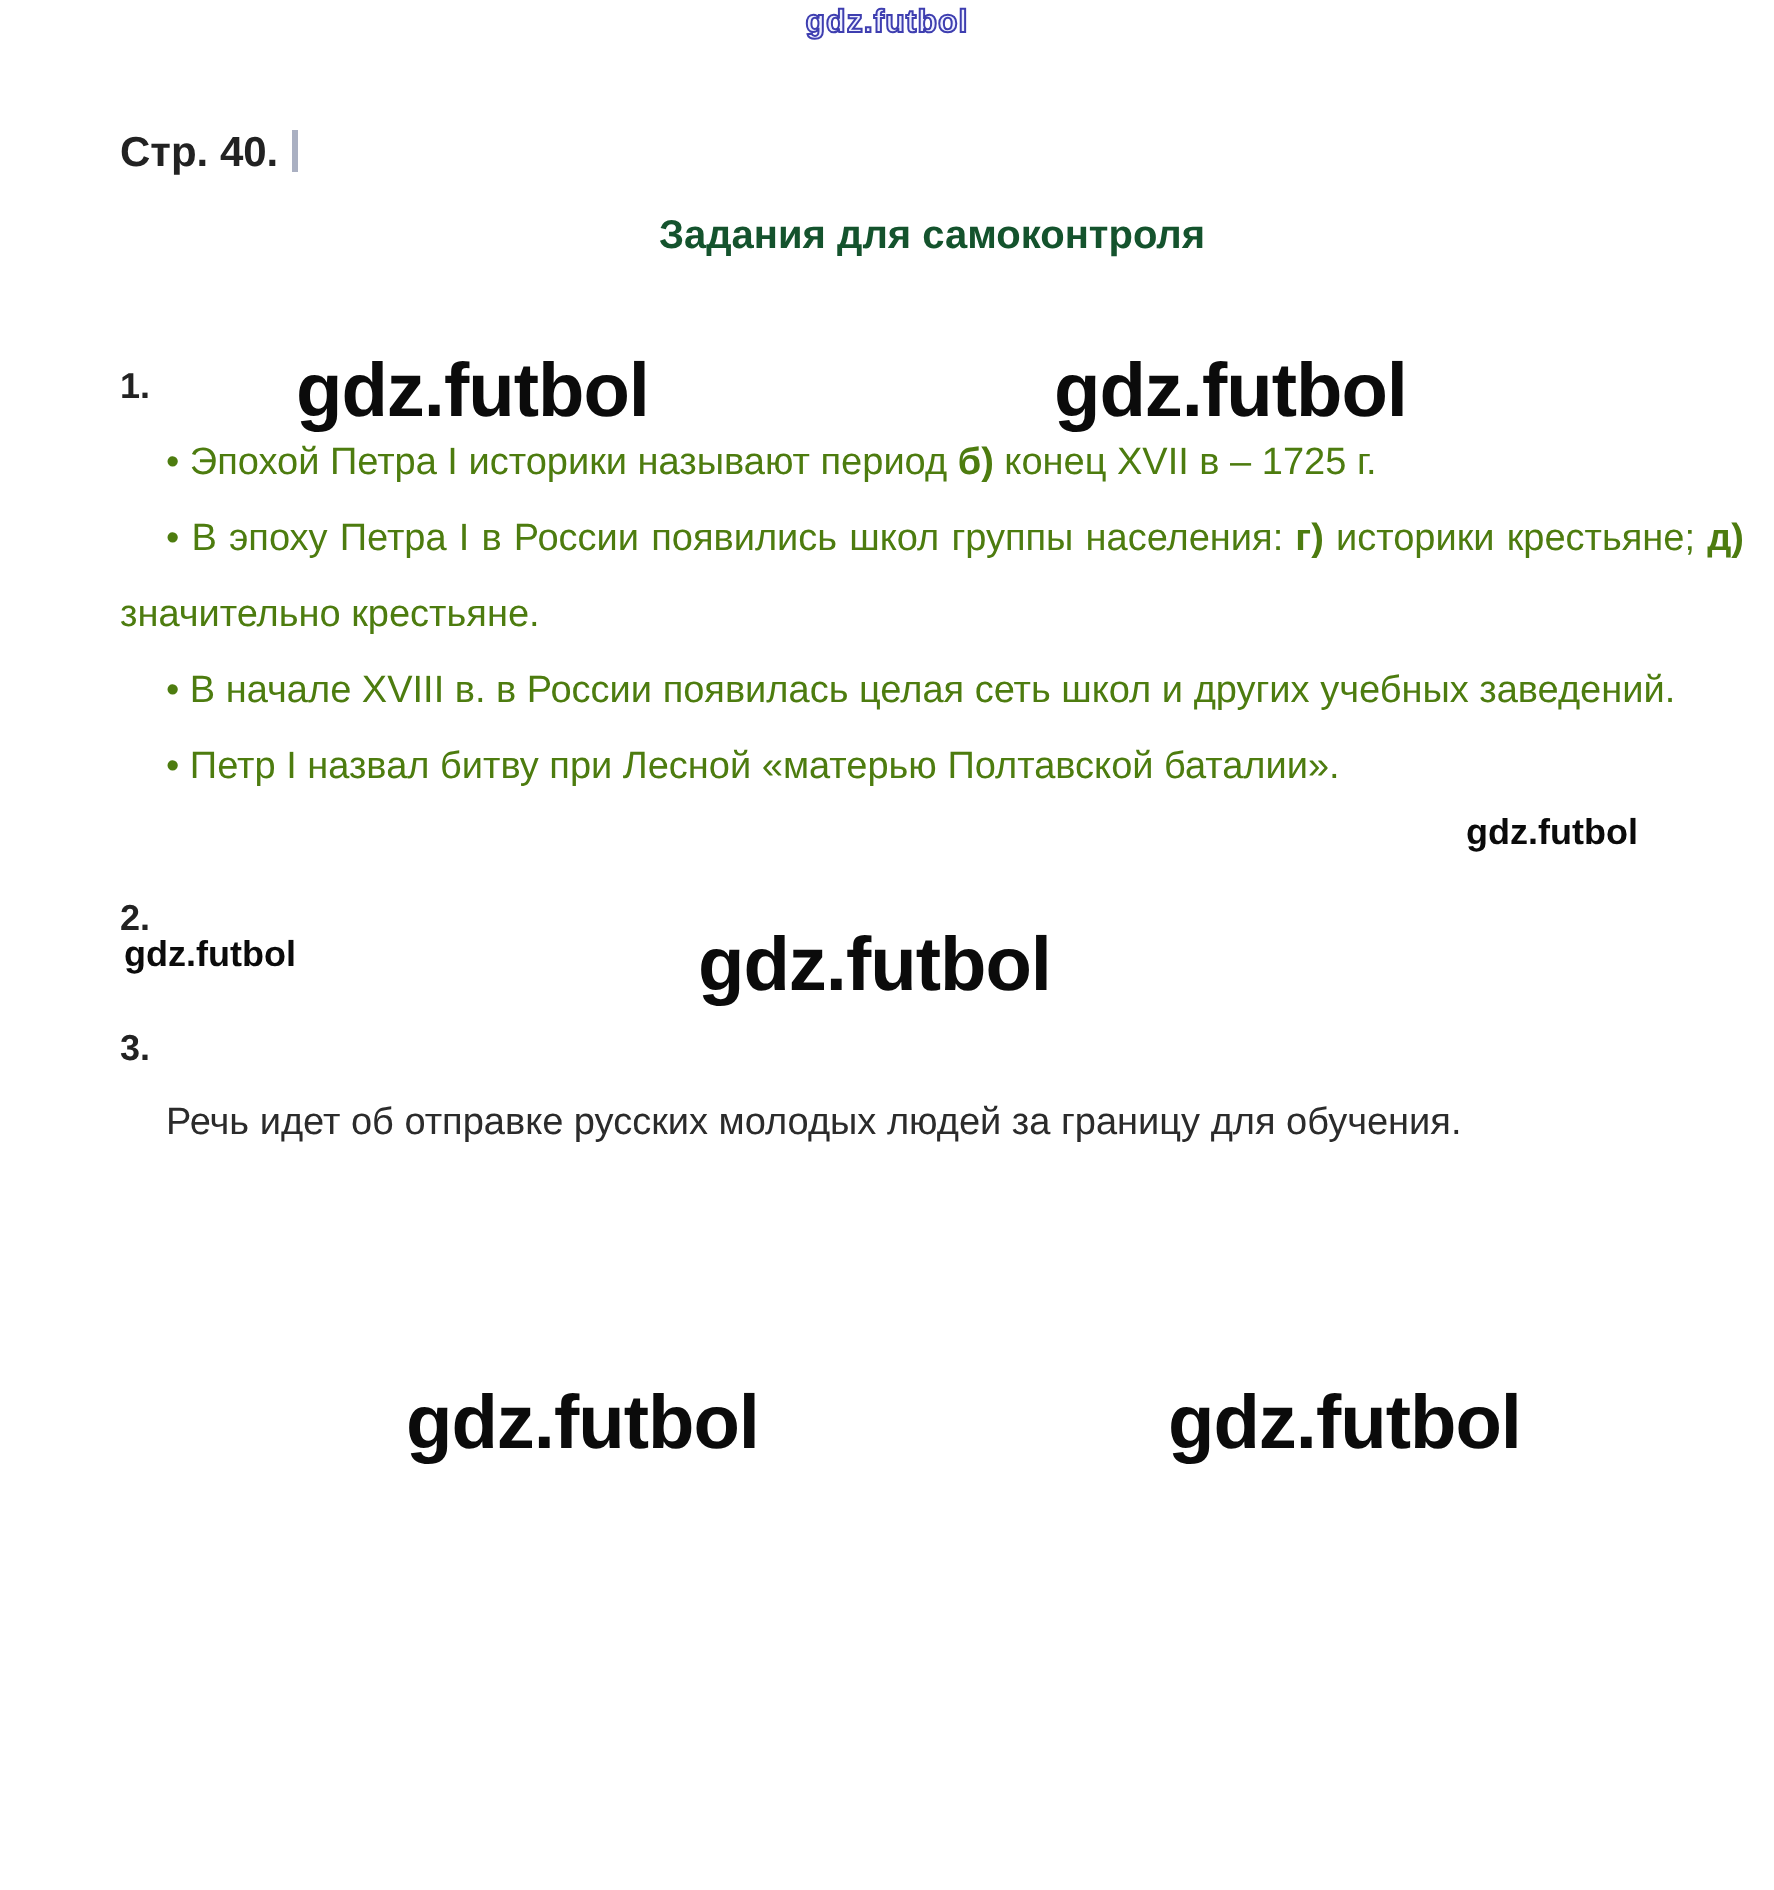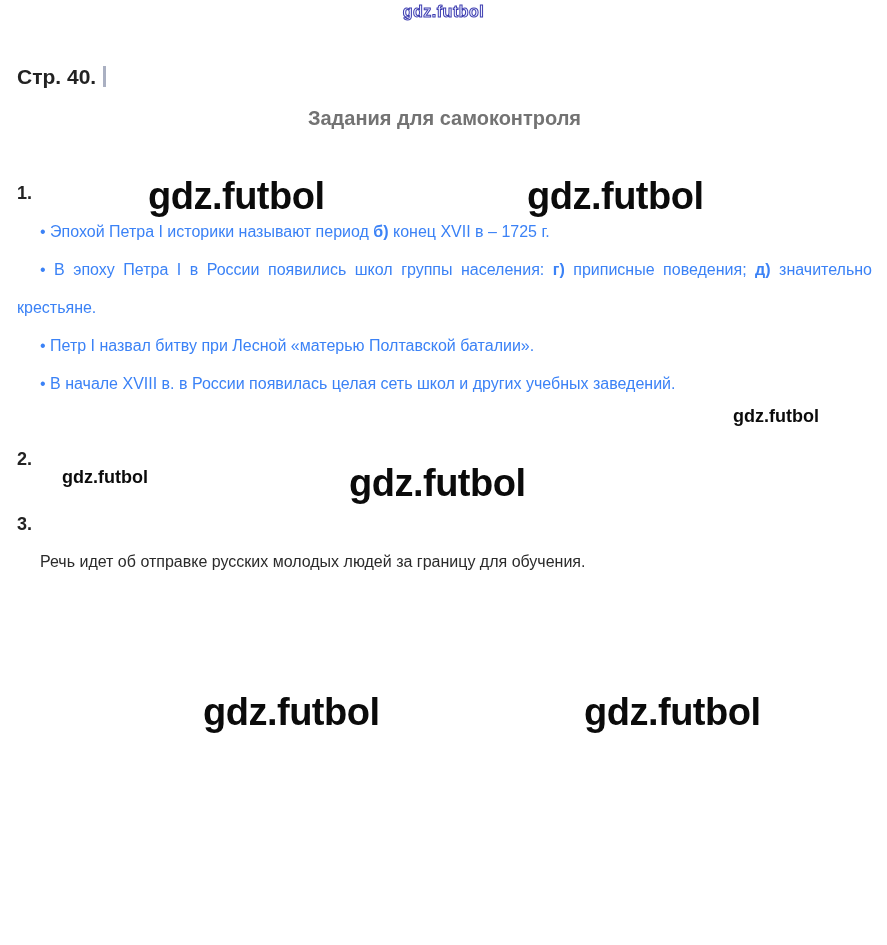--- a/index.html
+++ b/index.html
@@ -25,20 +25,21 @@
     letter-spacing: 0.5px;
     color: #eef0ff;
     -webkit-text-stroke: 1px #3e3eb0;
     cursor: pointer;
   }
 
   
   .content {
     position: relative;
     padding: 0 15px 0 17px;
+    margin-left: 43px;
   }
 
   .page-label-row {
     margin-top: 64px;
     line-height: 26px;
     white-space: nowrap;
   }
   .page-label {
     font-size: 21px;
     font-weight: 700;
@@ -52,55 +53,55 @@
     margin-left: 7px;
     vertical-align: -3px;
   }
 
   .heading {
     margin: 13px 0 0 0;
     font-size: 20px;
     font-weight: 700;
     line-height: 26px;
     text-align: center;
-    color: #737373;
+    color: #14532d;
   }
 
   .section-num {
     font-size: 18px;
     font-weight: 700;
     line-height: 24px;
     color: #222;
   }
   .num-1 { margin-top: 50px; }
   .num-2 { margin-top: 44px; }
   .num-3 { margin-top: 41px; }
 
   .answers { margin-top: 8px; }
   .para {
     margin: 0;
-    font-size: 16px;
+    font-size: 19px;
     line-height: 38px;
     text-align: justify;
     text-indent: 23px;
-    color: #3b82f6;
+    color: #4d7c0f;
   }
   .para b { font-weight: 700; }
 
   .options {
     margin-top: 7px;
     padding-left: 26px;
     font-size: 19px;
     line-height: 38.4px;
     color: #2b2b2b;
   }
 
   .s3-text {
     margin: 11px 0 0 0;
-    font-size: 16px;
+    font-size: 19px;
     line-height: 30px;
     text-indent: 23px;
     color: #2b2b2b;
   }
 
   
   .wm {
     position: absolute;
     color: #0b0b0b;
     font-weight: 700;
@@ -130,24 +131,24 @@
     <span class="page-label">Стр. 40.</span><span class="cursor-mark"></span>
   </div>
 
   <h1 class="heading">Задания для самоконтроля</h1>
 
   <div class="section-num num-1">1.</div>
 
   <div class="answers">
     <p class="para"><span>• Эпохой Петра I историки называют период </span><b>б)</b><span> конец XVII в – 1725 г.</span></p>
 
-    <p class="para"><span>• В эпоху Петра I в России появились школ группы населения: </span><b>г)</b><span> приписные поведения; </span><b>д)</b><span> значительно крестьяне.</span></p>
+    <p class="para"><span>• В эпоху Петра I в России появились школ группы населения: </span><b>г)</b><span> историки крестьяне; </span><b>д)</b><span> значительно крестьяне.</span></p>
 
+    <p class="para">• В начале XVIII в. в России появилась целая сеть школ и других учебных заведений.</p>
     <p class="para">• Петр I назвал битву при Лесной «матерью Полтавской баталии».</p>
-    <p class="para">• В начале XVIII в. в России появилась целая сеть школ и других учебных заведений.</p>
   </div>
 
   <div class="section-num num-2">2.</div>
 
 
   <div class="section-num num-3">3.</div>
   <p class="s3-text">Речь идет об отправке русских молодых людей за границу для обучения.</p>
 
 </div>
 

